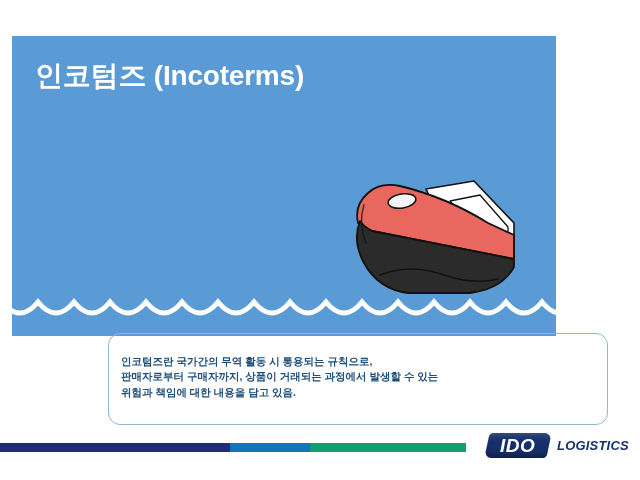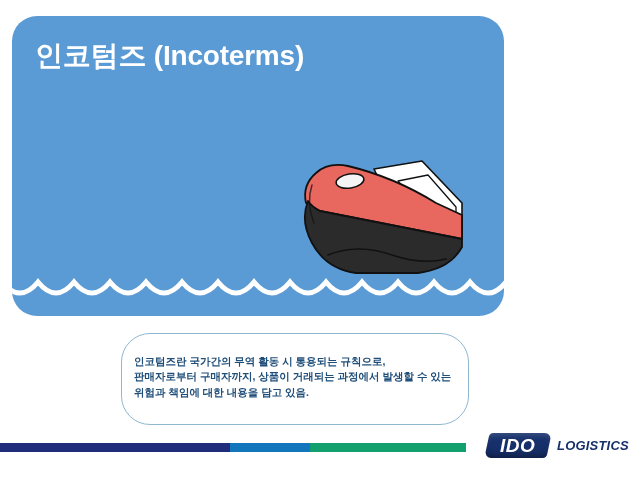--- a/index.html
+++ b/index.html
@@ -19,26 +19,25 @@
     position: relative;
     width: 640px;
     height: 480px;
     background: #ffffff;
   }
 
   
   .hero-panel {
     position: absolute;
     left: 12px;
-    top: 16px;
-    width: 492px;
+    top: 36px;
+    width: 544px;
     height: 300px;
     background: #5b9bd5;
     overflow: hidden;
-    border-radius: 25px;
   }
 
   .slide-title {
     position: absolute;
     left: 23px;
     top: 24px;
     color: #ffffff;
     font-size: 28px;
     font-weight: bold;
     letter-spacing: -0.2px;
@@ -62,26 +61,26 @@
     left: 0;
     bottom: 0;
     width: 616px;
     height: 40px;
   }
   .waves svg { display: block; width: 616px; height: 40px; }
 
   
   .body-box {
     position: absolute;
-    left: 121px;
+    left: 108px;
     top: 333px;
-    width: 348px;
+    width: 500px;
     height: 92px;
     border: 1px solid #8fb8cf;
-    border-radius: 29px;
+    border-radius: 12px;
     box-sizing: border-box;
     background: transparent;
   }
   .body-text {
     position: absolute;
     left: 12px;
     top: 4px;
     width: 400px;
     color: #1f4e79;
     font-size: 10.5px;

